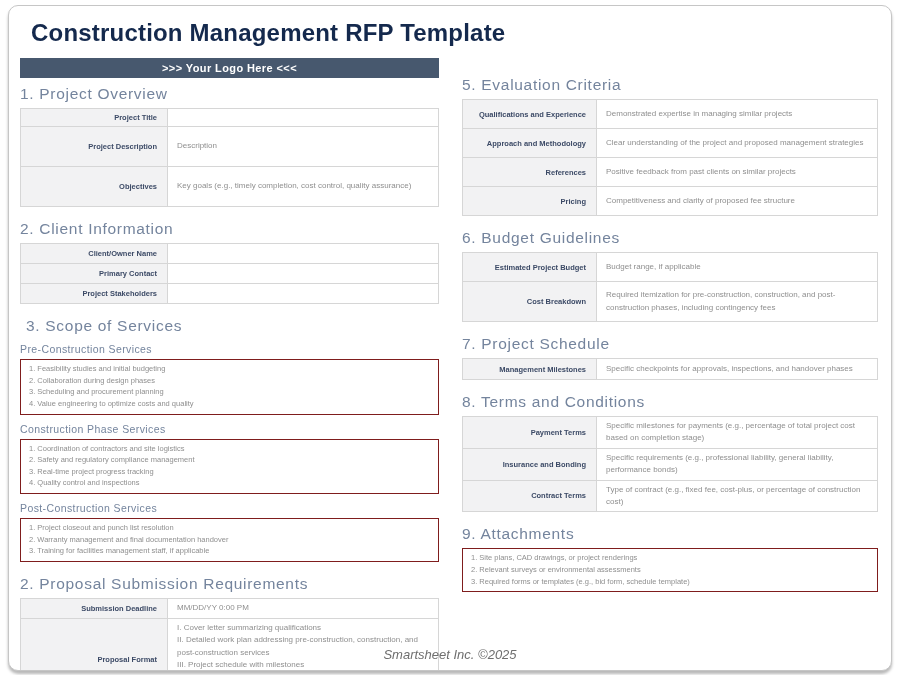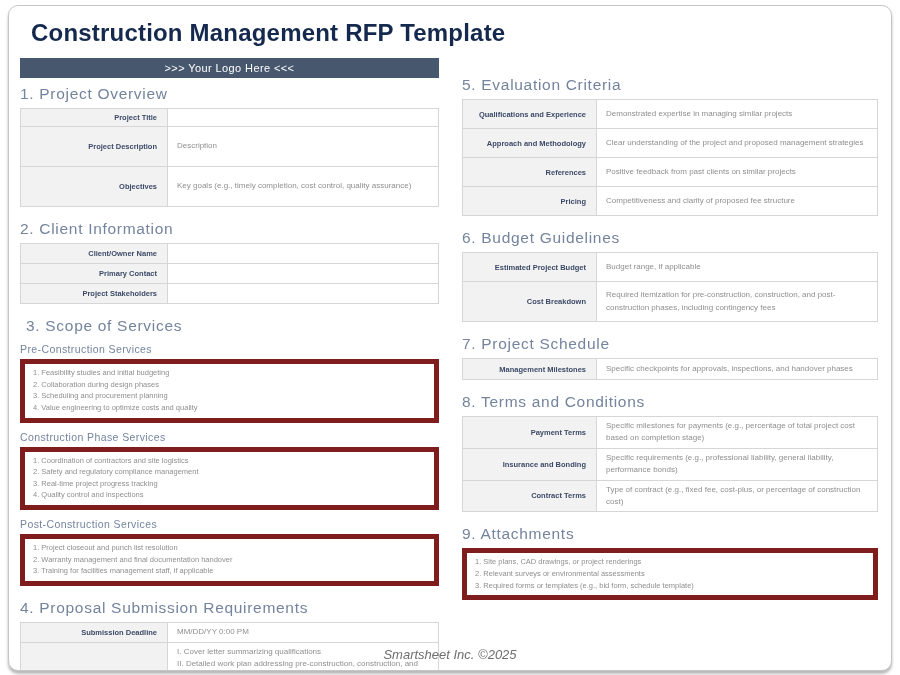--- a/index.html
+++ b/index.html
@@ -32,21 +32,21 @@
     gap:23px;
   }
   .col-left{width:419px;flex:0 0 419px;}
   .col-right{width:416px;flex:0 0 416px;}
   .logo-banner{
     margin-top:5px;
     height:20px;
     background:#47586e;
     color:#ffffff;
     font-size:11px;
-    font-weight:normal;
+    font-weight:bold;
     text-align:center;
     line-height:20px;
     letter-spacing:0.4px;
   }
   .section-heading{
     font-size:15.5px;
     font-weight:400;
     color:#74849d;
     letter-spacing:0.7px;
     margin:13px 0 5px 0;
@@ -85,21 +85,21 @@
   tr.h18{height:18px;} tr.h20{height:20px;} tr.h21{height:21px;} tr.h27{height:27px;padding-left:12px;} tr.h29{height:29px;}
   tr.h40{height:40px;} tr.h76{height:76px;}
   .subsection-title{
     font-size:10.5px;
     color:#74849d;
     letter-spacing:0.4px;
     margin:8px 0 4px 0;
     font-weight:400;
   }
   .service-list{
-    border:5px solid #7f1d1d;
+    border:1px solid #7f1d1d;
     padding:3px 8px 4px 8px;
     font-size:7.5px;
     color:#8f8f8f;
     line-height:1.55;
   }
   .service-list div{white-space:nowrap;}
   .footer-text{
     position:absolute;
     left:0;right:0;bottom:8px;
     text-align:center;
@@ -175,21 +175,21 @@
         <div>4. Quality control and inspections</div>
       </div>
 
       <div class="subsection-title">Post-Construction Services</div>
       <div class="service-list">
         <div>1. Project closeout and punch list resolution</div>
         <div>2. Warranty management and final documentation handover</div>
         <div>3. Training for facilities management staff, if applicable</div>
       </div>
 
-      <div class="section-heading">4. Proposal Submission Requirements</div>
+      <div class="section-heading">2. Proposal Submission Requirements</div>
       <table class="data-table">
         <tbody>
             <tr class="h20">
           <th>Submission Deadline</th>
           <td>MM/DD/YY 0:00 PM</td>
         </tr>
         <tr class="h76">
           <th>Proposal Format</th>
           <td>I. Cover letter summarizing qualifications
 II. Detailed work plan addressing pre-construction, construction, and post-construction services

